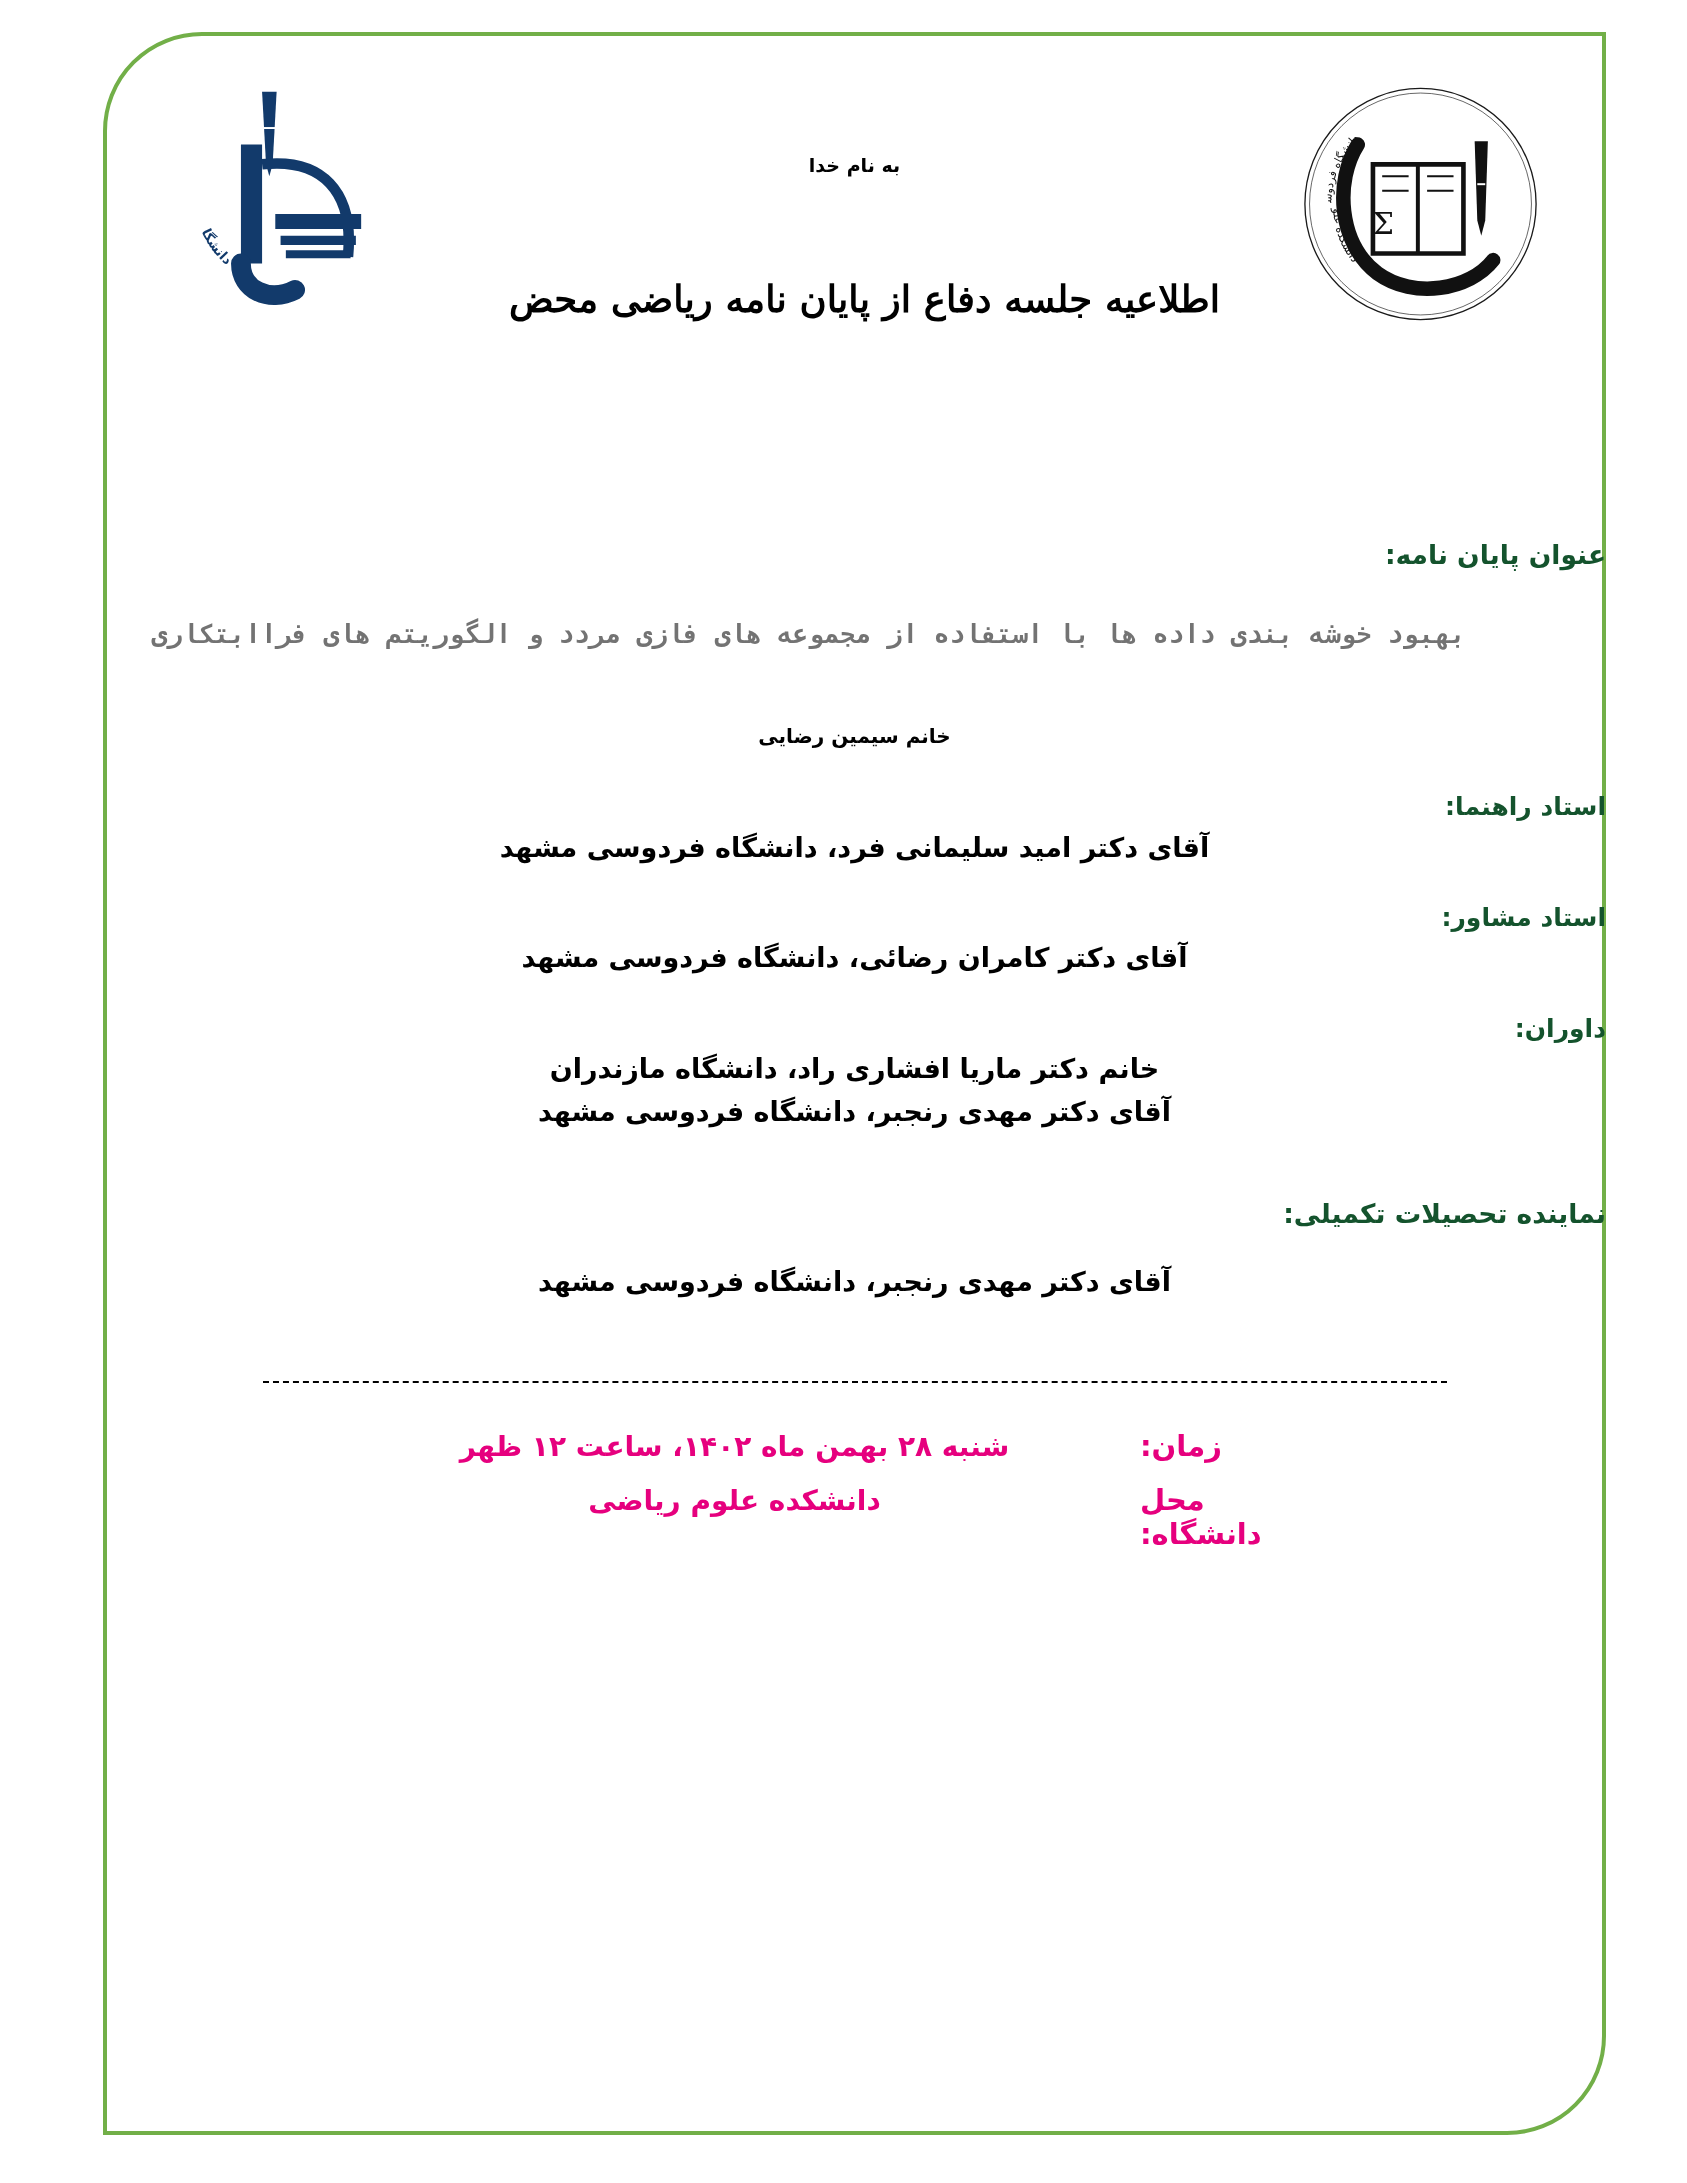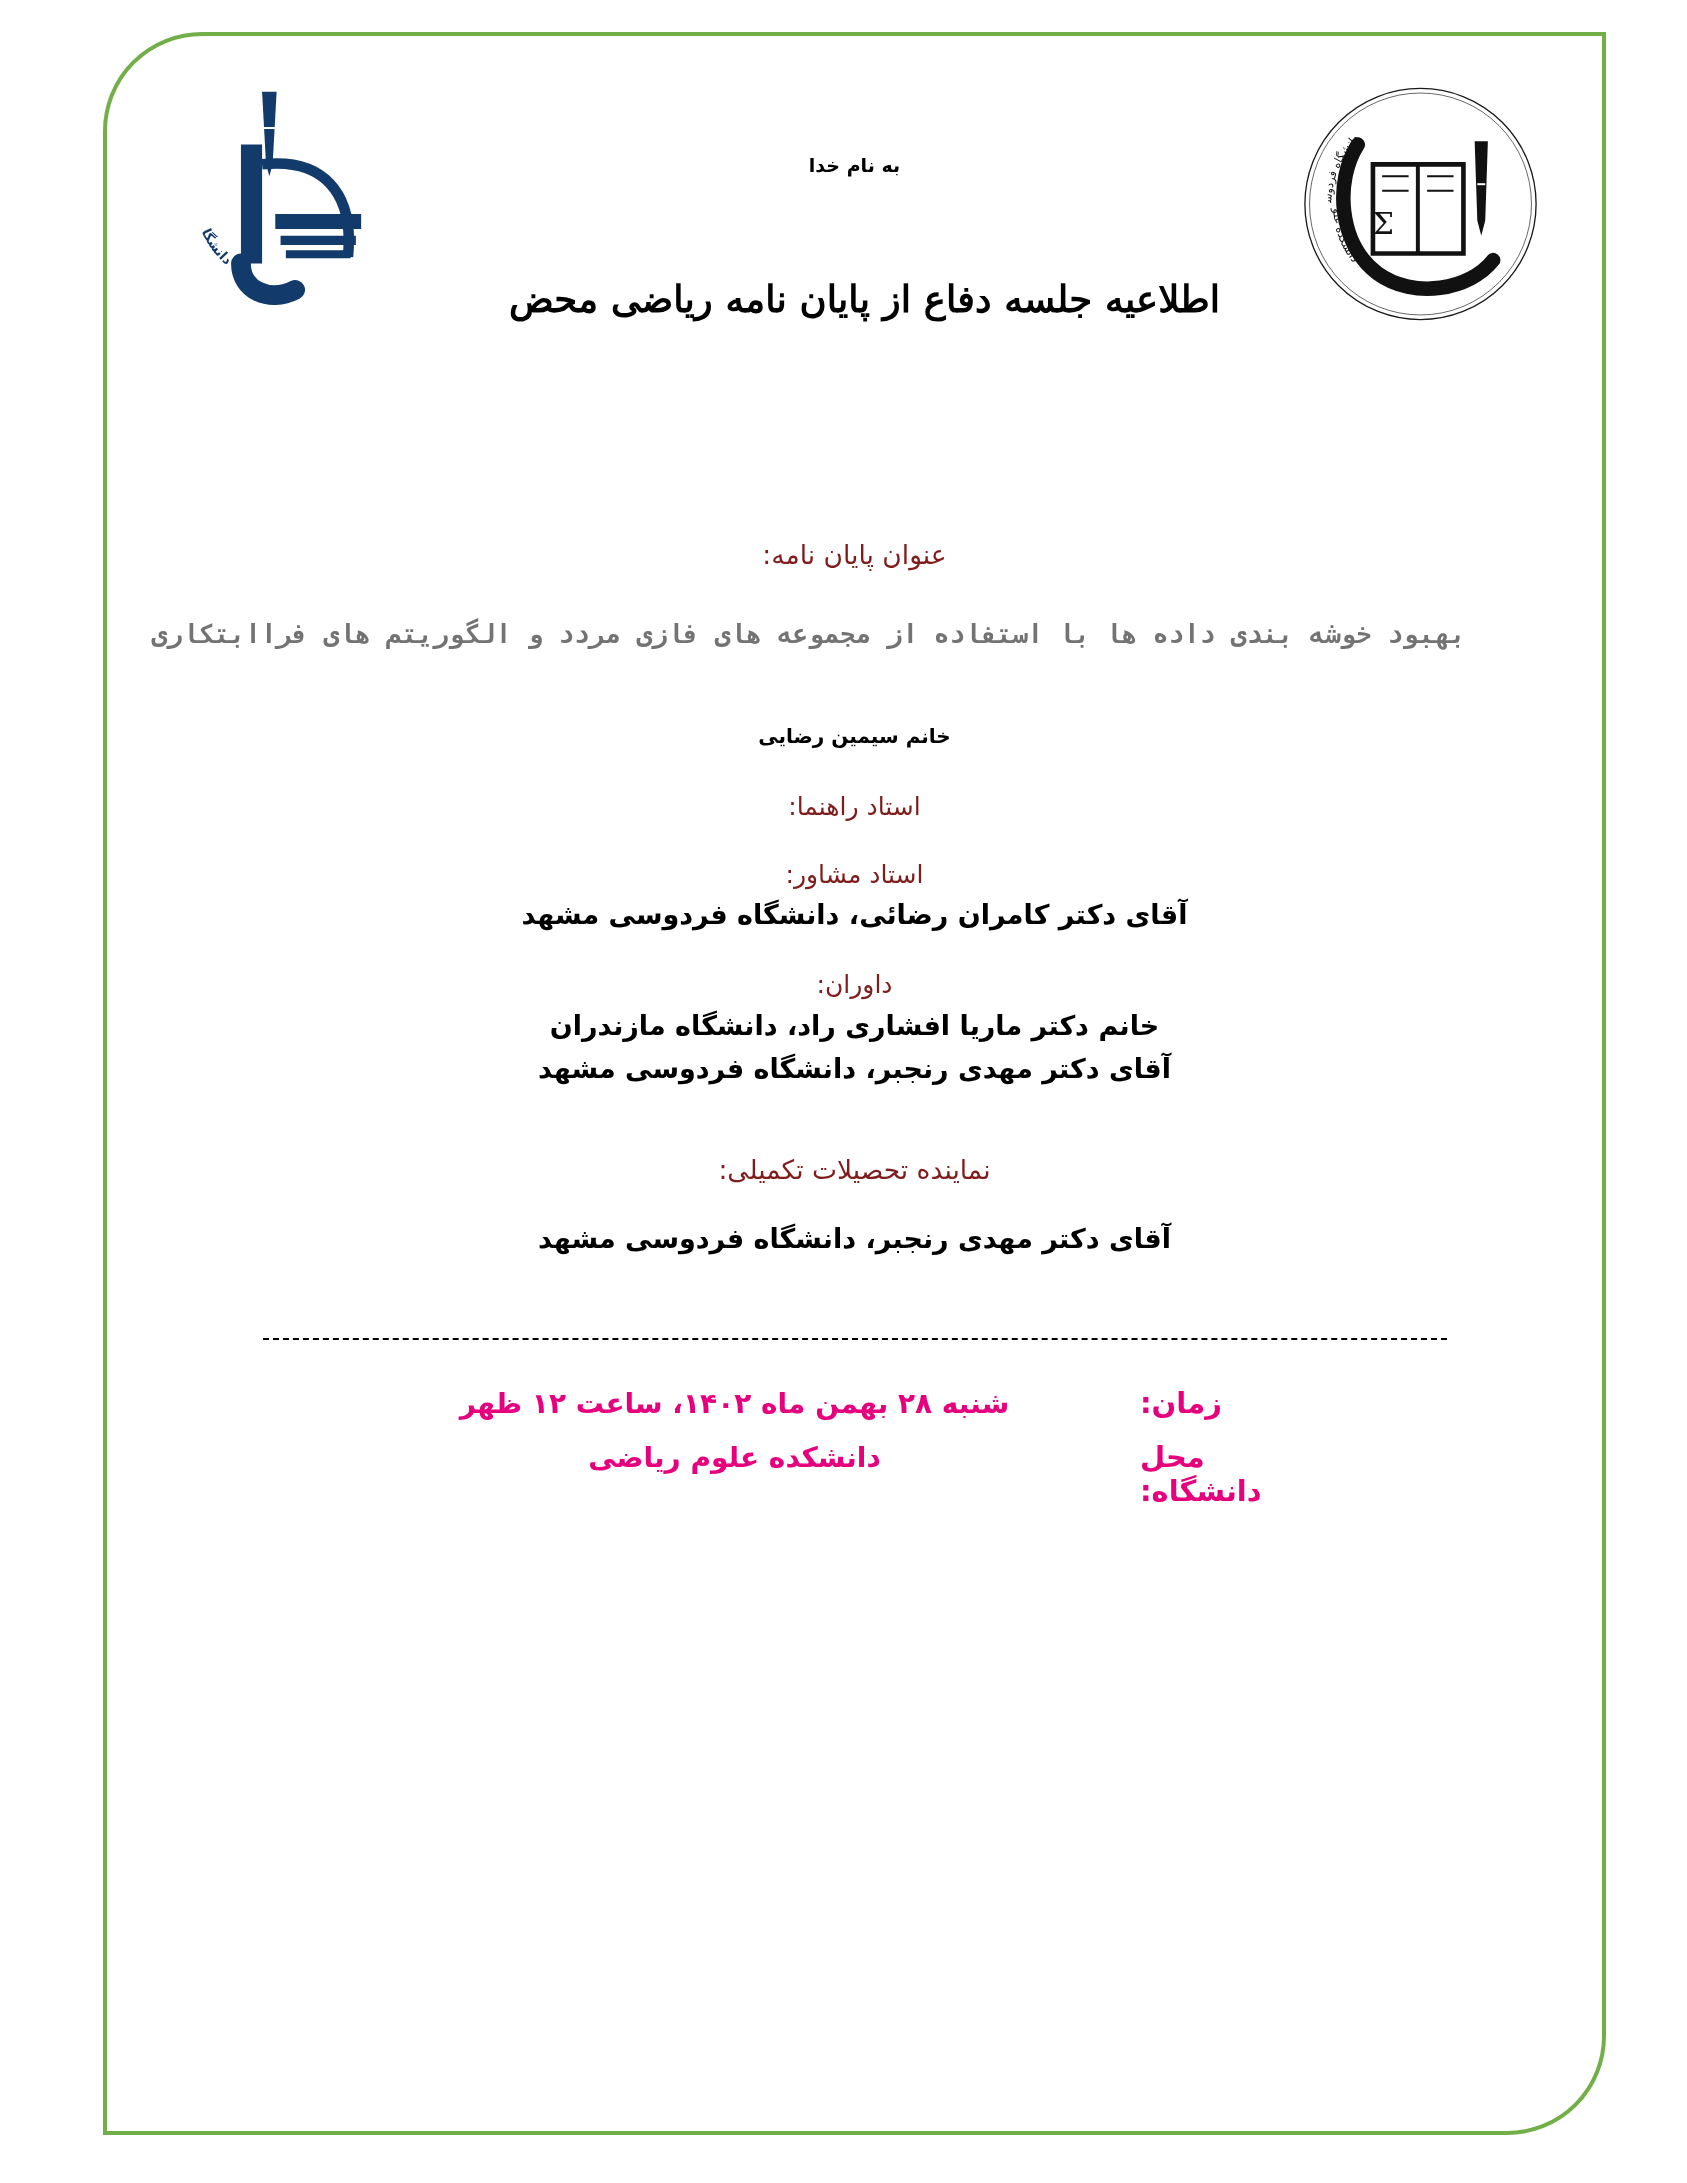--- a/index.html
+++ b/index.html
@@ -82,24 +82,25 @@
     letter-spacing: 0.7px;
     padding-left: 20px;
   }
 
   
   .block {
     text-align: center;
     width: 100%;
   }
   .label-blue {
-    color: #7f1d1d;
-    font-weight: 400;
+    color: #14532d;
+    font-weight: 700;
     font-size: 26.5px;
     line-height: 1.5;
+    text-align: right;
   }
   .label-blue.small { font-size: 25px; margin-left: 24px; }
 
   .value-black {
     color: #000000;
     font-weight: 700;
     font-size: 20px;
     line-height: 1.6;
   }
   .value-black.mid { font-size: 27px; }
@@ -234,20 +235,21 @@
     <div class="block thesis-title">بهبود خوشه بندی داده ها با استفاده از مجموعه های فازی مردد و الگوریتم های فراابتکاری</div>
 
     <div class="sp-3"></div>
 
     <div class="sp-4"></div>
     <div class="block value-black">خانم سیمین رضایی</div>
 
     <div class="sp-5"></div>
 
     <div class="block label-blue small">استاد راهنما:</div>
+    <div class="block value-black mid">آقای دکتر امید سلیمانی فرد، دانشگاه فردوسی مشهد</div>
 
     <div class="sp-2"></div>
 
     <div class="block label-blue small">استاد مشاور:</div>
     <div class="block value-black mid">آقای دکتر کامران رضائی، دانشگاه فردوسی مشهد</div>
 
     <div class="sp-2"></div>
 
     <div class="block label-blue small">داوران:</div>
     <div class="block value-black mid">خانم دکتر ماریا افشاری راد، دانشگاه مازندران</div>

